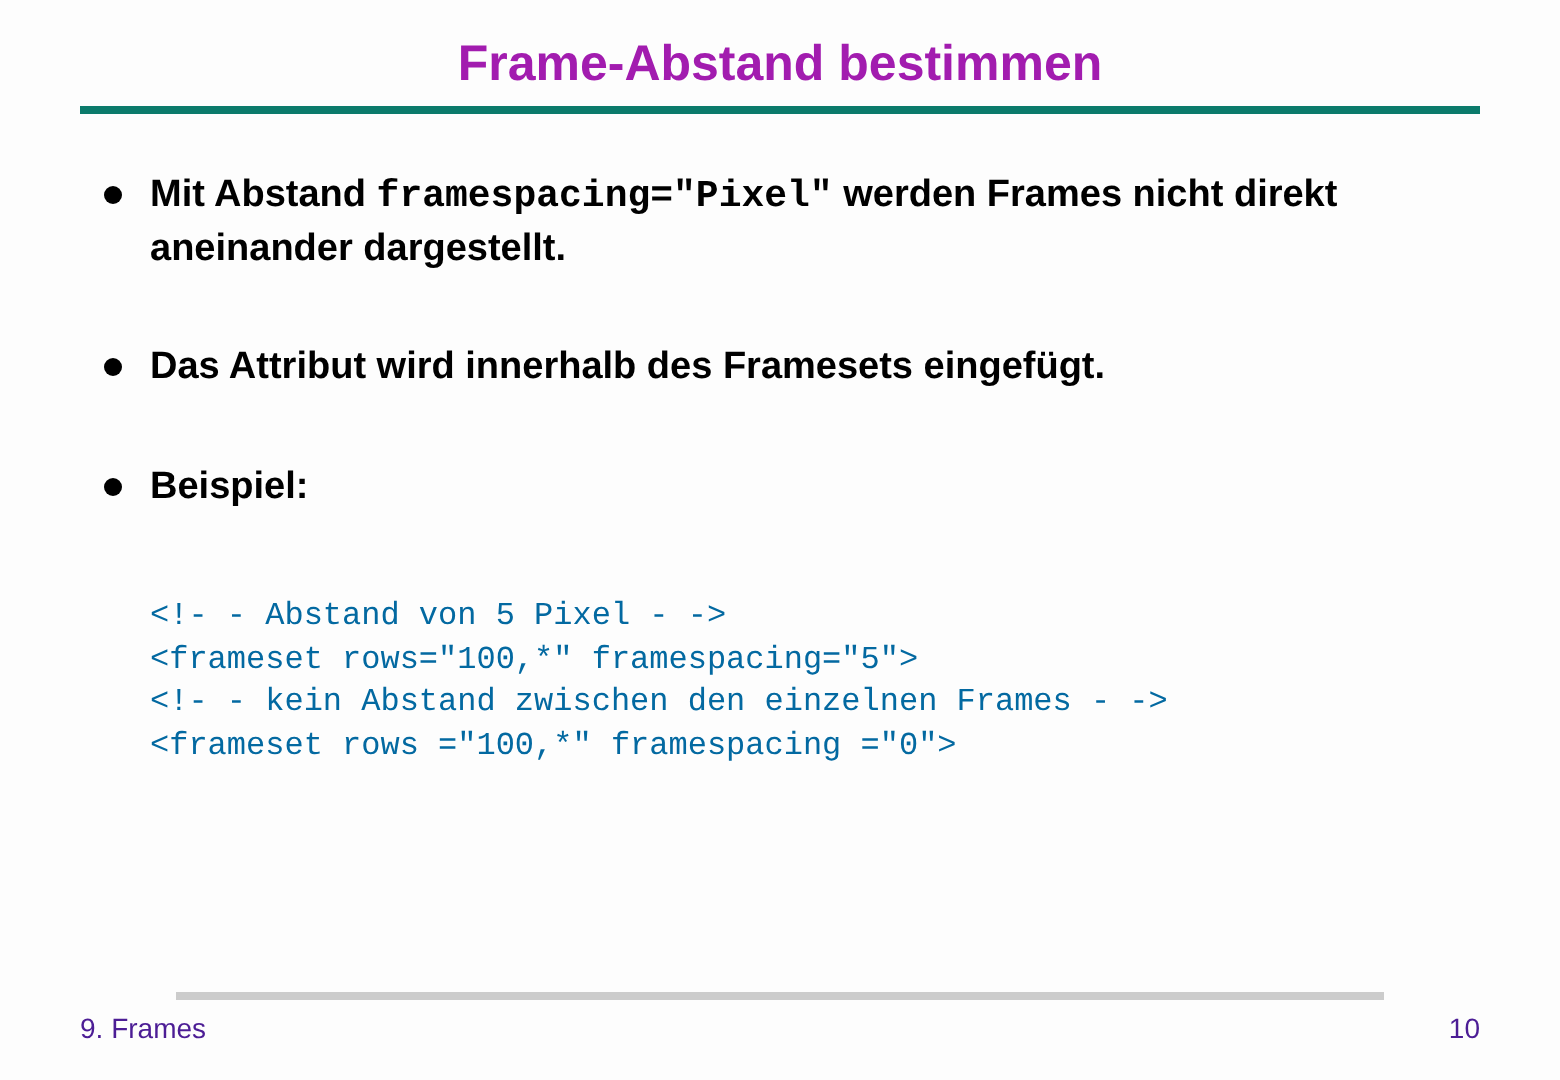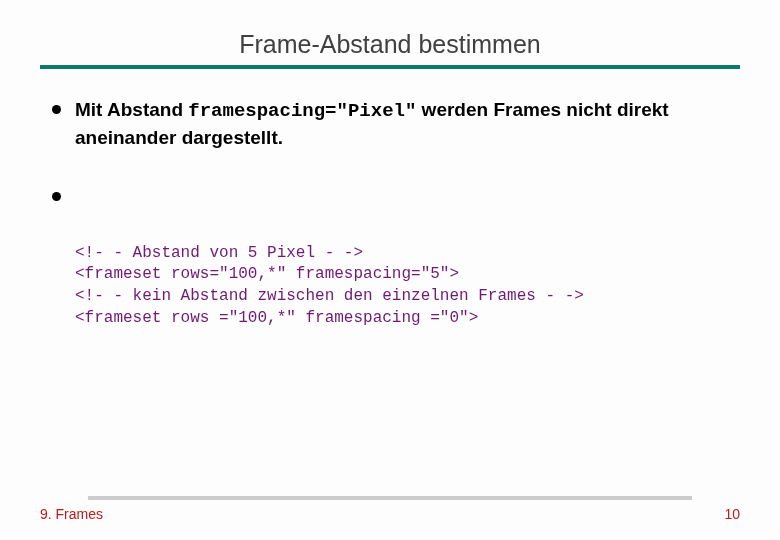--- a/index.html
+++ b/index.html
@@ -7,24 +7,23 @@
     width: 780px;
     height: 540px;
     background: #fdfdfd;
     font-family: Arial, Helvetica, sans-serif;
     position: relative;
     padding: 18px 40px 0 40px;
   }
   .title {
     text-align: center;
     font-size: 25px;
-    font-weight: normal;
-    color: #404040;
+    font-weight: bold;
+    color: #a21caf;
     padding-bottom: 6px;
-    margin-top: 12px;
   }
   .title-rule {
     height: 4px;
     background: #0b7a6b;
     margin-bottom: 28px;
   }
   .bullets {
     padding-left: 12px;
   }
   .bullet-item {
@@ -48,21 +47,21 @@
     font-weight: bold;
   }
   .mono {
     font-family: "Courier New", monospace;
     font-weight: bold;
   }
   .code-block {
     font-family: "Courier New", monospace;
     font-size: 16px;
     line-height: 1.35;
-    color: #701a75;
+    color: #0369a1;
     margin-left: 35px;
     margin-top: -14px;
     white-space: pre;
   }
   .footer {
     position: absolute;
     left: 40px;
     right: 40px;
     bottom: 18px;
   }
@@ -70,41 +69,50 @@
     height: 4px;
     background: #ccc;
     margin-bottom: 6px;
     margin-left: 48px;
     margin-right: 48px;
   }
   .footer-row {
     display: flex;
     justify-content: space-between;
     font-size: 14px;
-    color: #b91c1c;
+    color: #4c1d95;
   }
 </style>
 </head>
 <body>
 
 <div class="title">Frame-Abstand bestimmen</div>
 <div class="title-rule"></div>
 
 <div class="bullets">
 
   <div class="bullet-item">
     <div class="bullet-dot"></div>
     <div class="bullet-text">
       <span>Mit Abstand </span><span class="mono">framespacing="Pixel"</span><span> werden Frames nicht direkt aneinander dargestellt.</span>
     </div>
   </div>
 
+  <div class="bullet-item">
+    <div class="bullet-dot"></div>
+    <div class="bullet-text">
+      <span>Das Attribut wird innerhalb des Framesets eingefügt.</span>
+    </div>
+  </div>
 
   <div class="bullet-item">
     <div class="bullet-dot"></div>
+    <div class="bullet-text">
+      <span>Beispiel:</span>
+    </div>
   </div>
 
 </div>
 
 <div class="code-block">
 <span>&lt;!- - Abstand von 5 Pixel - -&gt;</span>
 <span>&lt;frameset rows="100,*" framespacing="5"&gt;</span>
 <span>&lt;!- - kein Abstand zwischen den einzelnen Frames - -&gt;</span>
 <span>&lt;frameset rows ="100,*" framespacing ="0"&gt;</span>
 </div>

